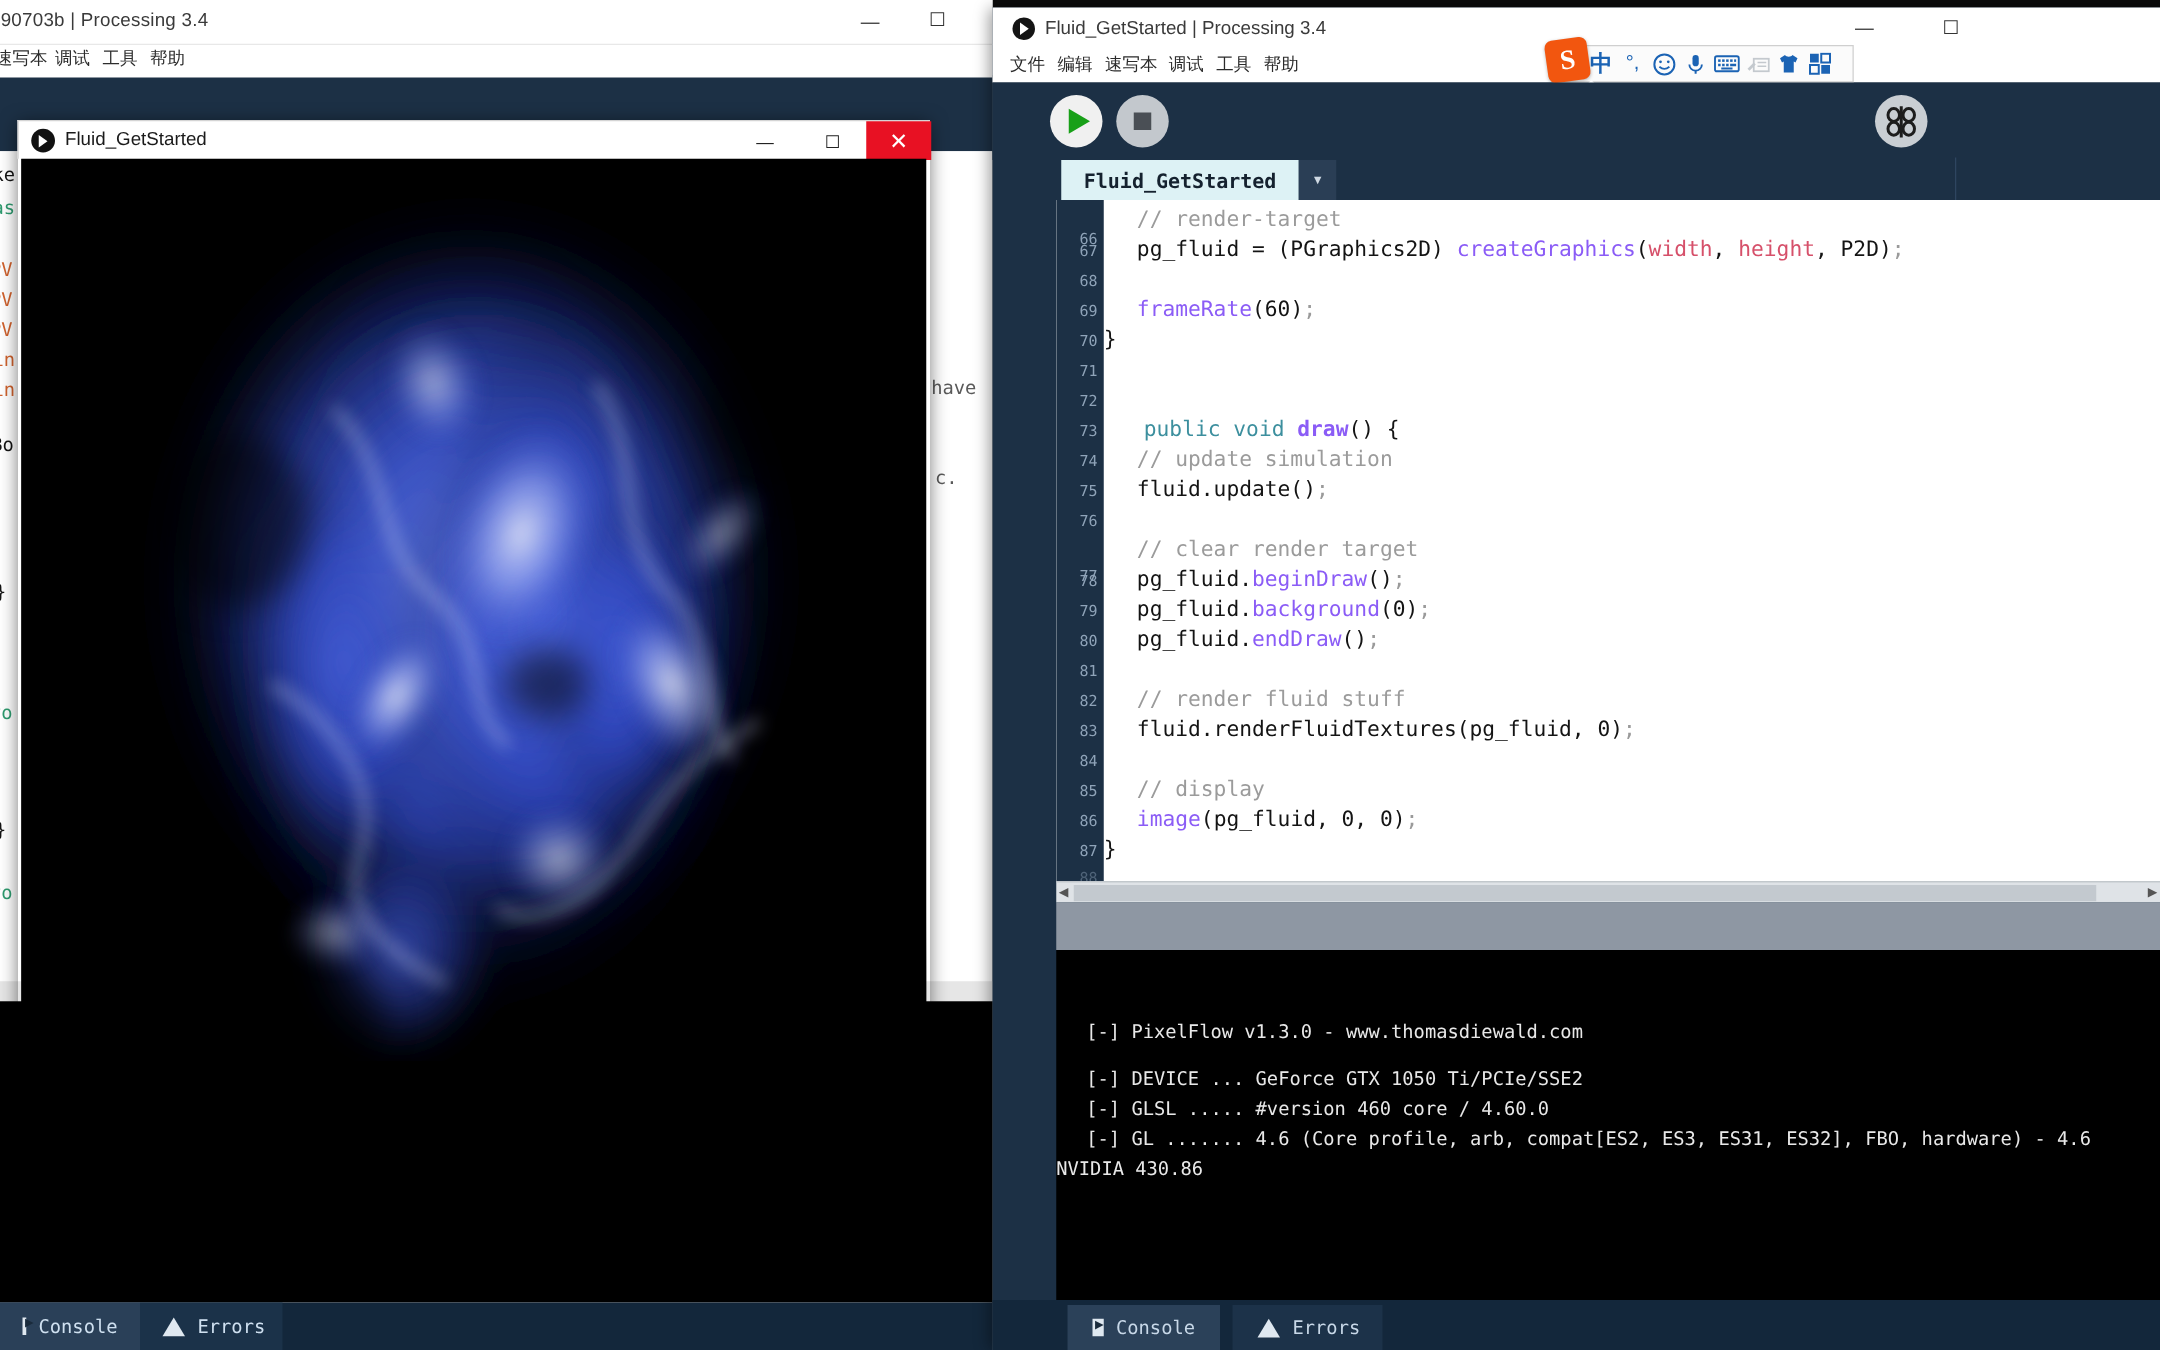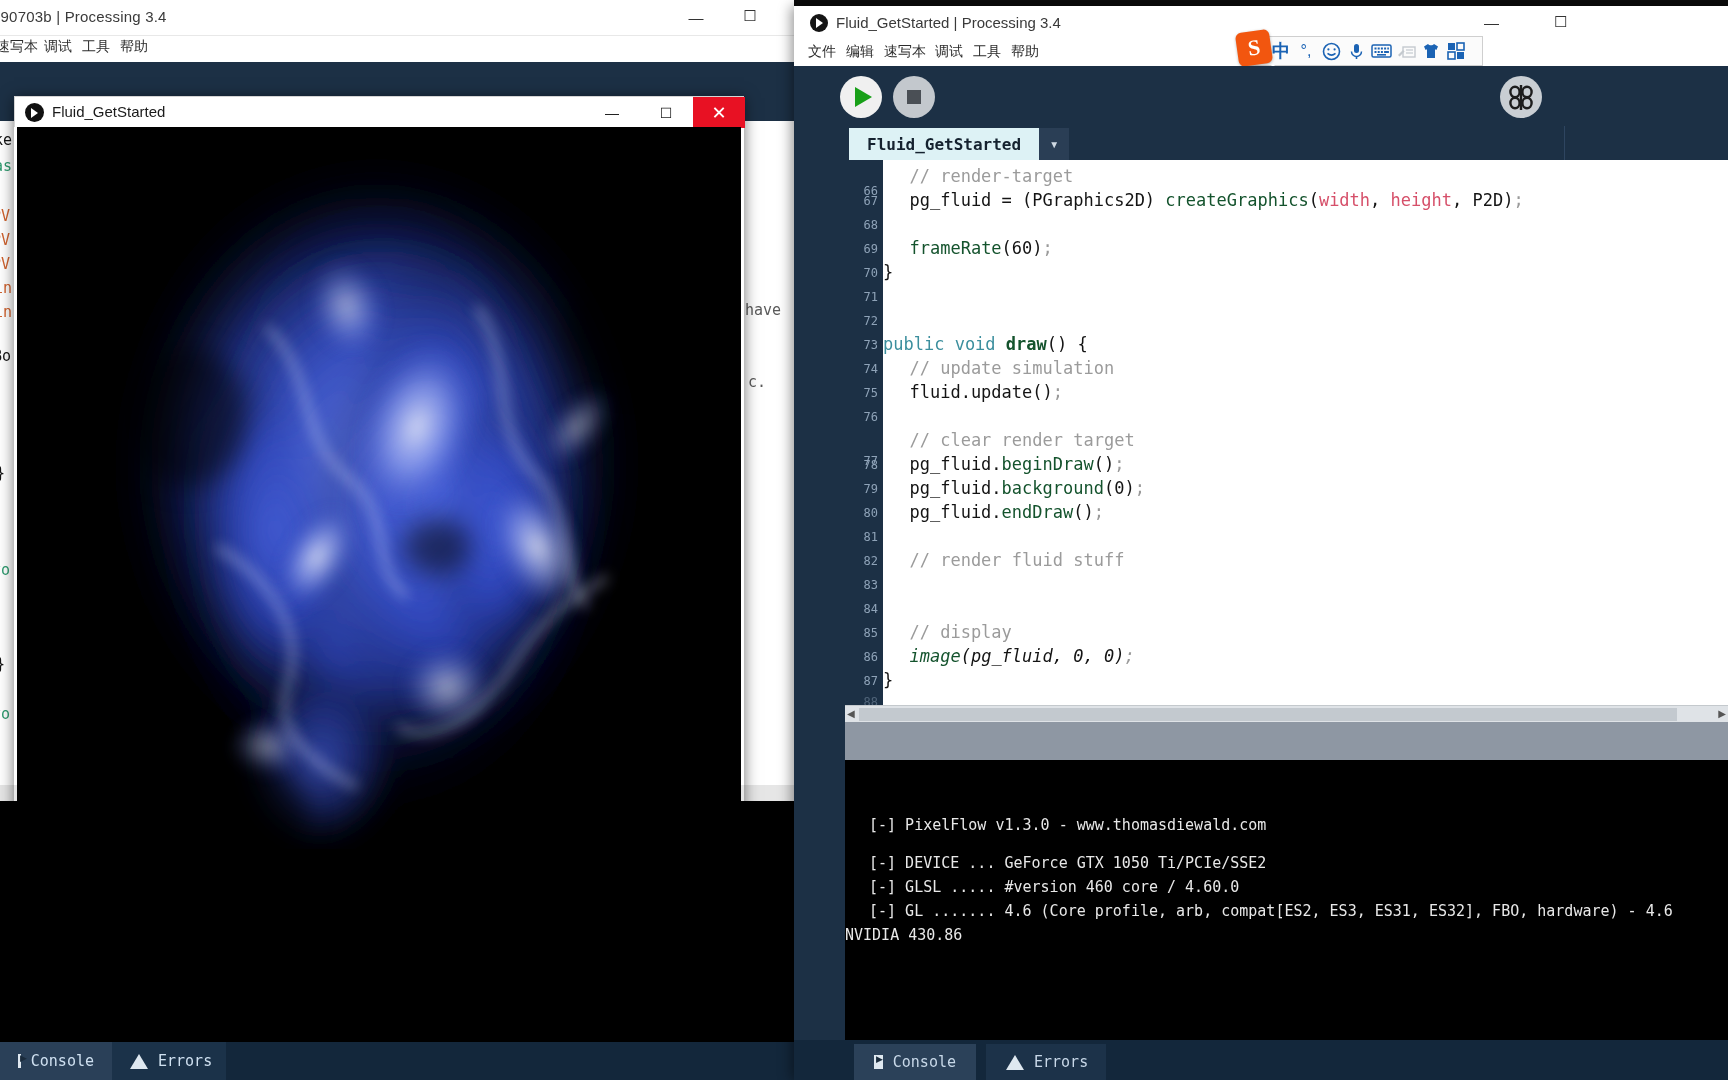--- a/index.html
+++ b/index.html
@@ -108,22 +108,22 @@
 
   .w3-code { position:absolute; left:51px; top:154px; width:883px; height:545px; background:#fff;
              overflow:hidden; }
   .gutter { position:absolute; left:0; top:0; width:38px; height:545px; background:#1c3045; }
   .gutter .g { position:absolute; right:5px; font-family:"DejaVu Sans Mono", monospace;
                font-size:12px; color:#8fa3b8; }
   .codearea { position:absolute; left:38px; top:0; width:845px; height:545px; }
   .codearea .cl { position:absolute; left:6px; white-space:pre;
                   font-family:"DejaVu Sans Mono", monospace; font-size:17px; color:#141414; }
   .k-cmt { color:#9b9b9b; }
-  .k-fn  { color:#14532d; }
-  .k-kw  { color:#3c8f9e; }
+  .k-fn  { color:#8b5cf6; }
+  .k-kw  { color:#3c8f9e;margin-left:32px; }
   .k-var { color:#d6506a; }
   .k-pun { color:#9a9a9a; }
   .k-blk { color:#141414; }
 
   .w3-hscroll { position:absolute; left:51px; top:699px; width:883px; height:17px; background:#dfe3e7;
                 border-top:1px solid #c4c9cd; }
   .w3-hscroll .thumb { position:absolute; left:14px; top:2px; width:818px; height:13px; background:#c3c9cf; }
   .w3-hscroll .arl { position:absolute; left:2px; top:2px; font-size:10px; color:#555; }
   .w3-hscroll .arr { position:absolute; right:2px; top:2px; font-size:10px; color:#555; }
 
@@ -434,23 +434,24 @@
         <div class="cl" style="top:174px; left:0px;"><span class="k-kw">public void </span><span class="k-fn" style="font-weight:bold;">draw</span><span class="k-blk">() {</span></div>
         <div class="cl" style="top:198px;"><span class="k-cmt">  // update simulation</span></div>
         <div class="cl" style="top:222px;"><span class="k-blk">  fluid.update()</span><span class="k-pun">;</span></div>
         <div class="cl" style="top:246px;"></div>
         <div class="cl" style="top:270px;"><span class="k-cmt">  // clear render target</span></div>
         <div class="cl" style="top:294px;"><span class="k-blk">  pg_fluid.</span><span class="k-fn">beginDraw</span><span class="k-blk">()</span><span class="k-pun">;</span></div>
         <div class="cl" style="top:318px;"><span class="k-blk">  pg_fluid.</span><span class="k-fn">background</span><span class="k-blk">(0)</span><span class="k-pun">;</span></div>
         <div class="cl" style="top:342px;"><span class="k-blk">  pg_fluid.</span><span class="k-fn">endDraw</span><span class="k-blk">()</span><span class="k-pun">;</span></div>
         <div class="cl" style="top:366px;"></div>
         <div class="cl" style="top:390px;"><span class="k-cmt">  // render fluid stuff</span></div>
+        <div class="cl" style="top:414px;"><span class="k-blk">  fluid.renderFluidTextures(pg_fluid, 0)</span><span class="k-pun">;</span></div>
         <div class="cl" style="top:438px;"></div>
         <div class="cl" style="top:462px;"><span class="k-cmt">  // display</span></div>
-        <div class="cl" style="top:486px;font-style:italic;"><span class="k-blk">  </span><span class="k-fn">image</span><span class="k-blk">(pg_fluid, 0, 0)</span><span class="k-pun">;</span></div>
+        <div class="cl" style="top:486px;"><span class="k-blk">  </span><span class="k-fn">image</span><span class="k-blk">(pg_fluid, 0, 0)</span><span class="k-pun">;</span></div>
         <div class="cl" style="top:510px;"><span class="k-blk" style="margin-left:-6px;display:inline-block;">}</span></div>
       </div>
     </div>
 
     <div class="w3-hscroll">
       <span class="arl">◀</span>
       <div class="thumb"></div>
       <span class="arr">▶</span>
     </div>
 

